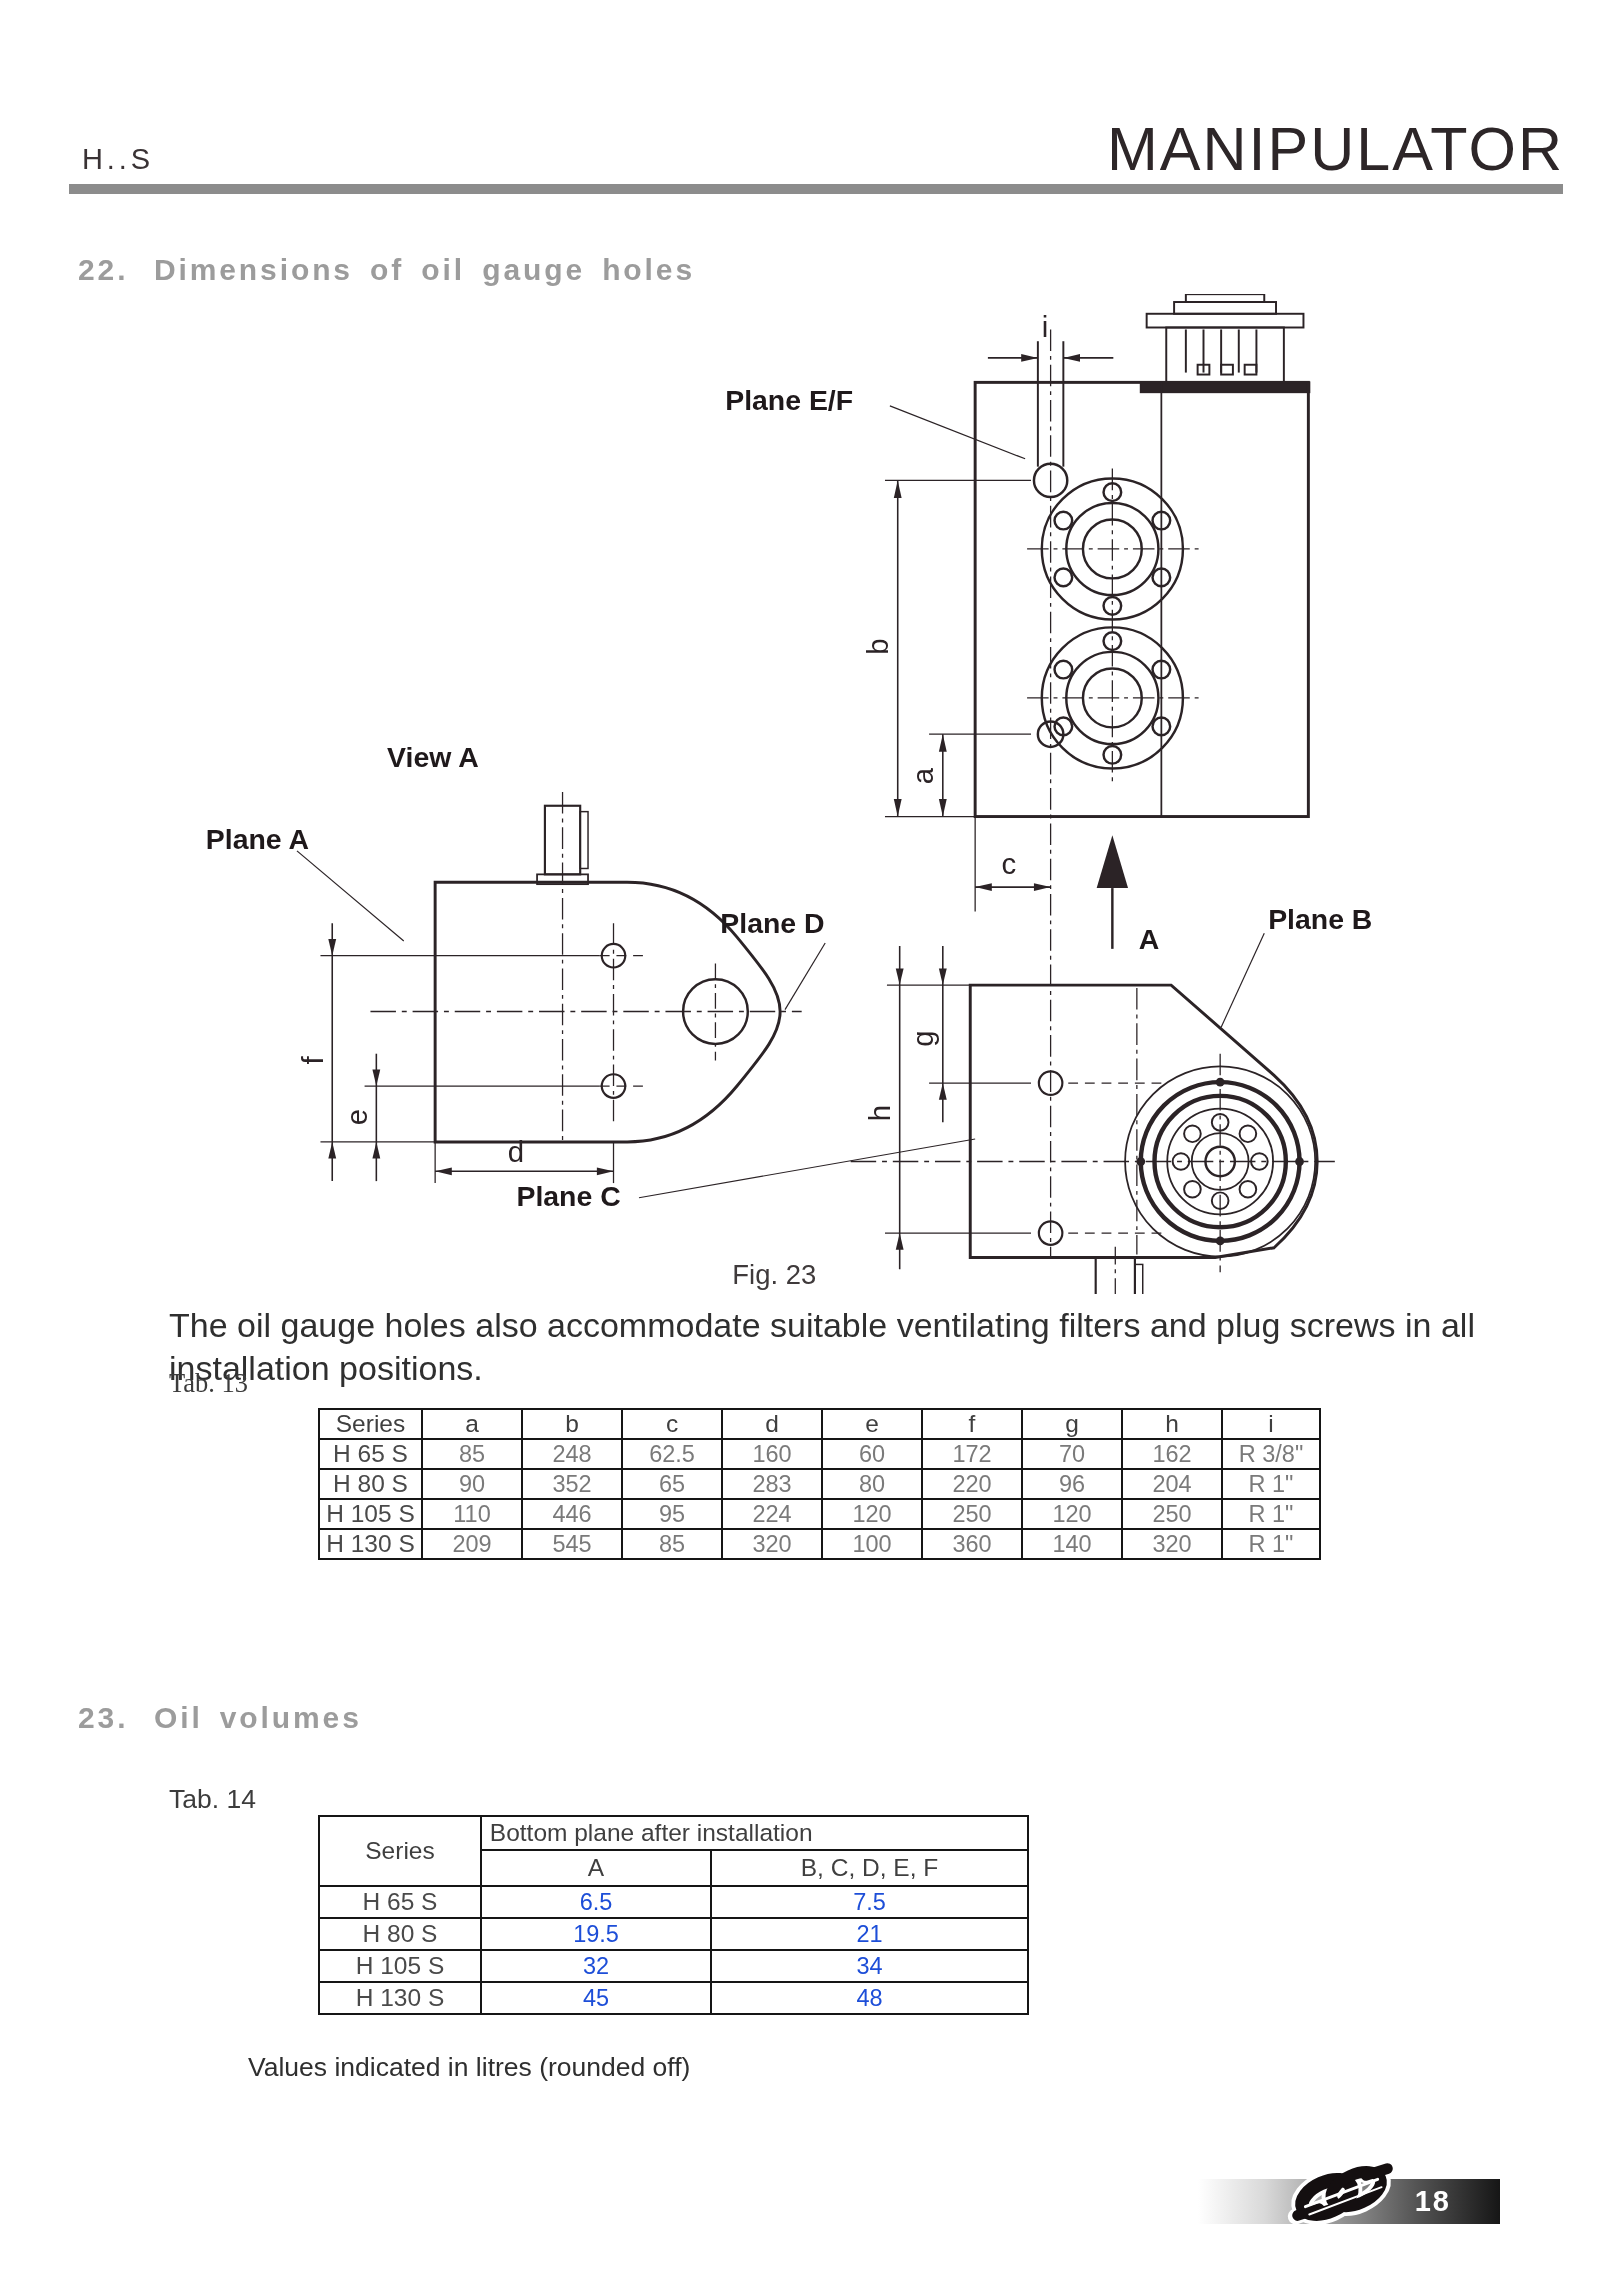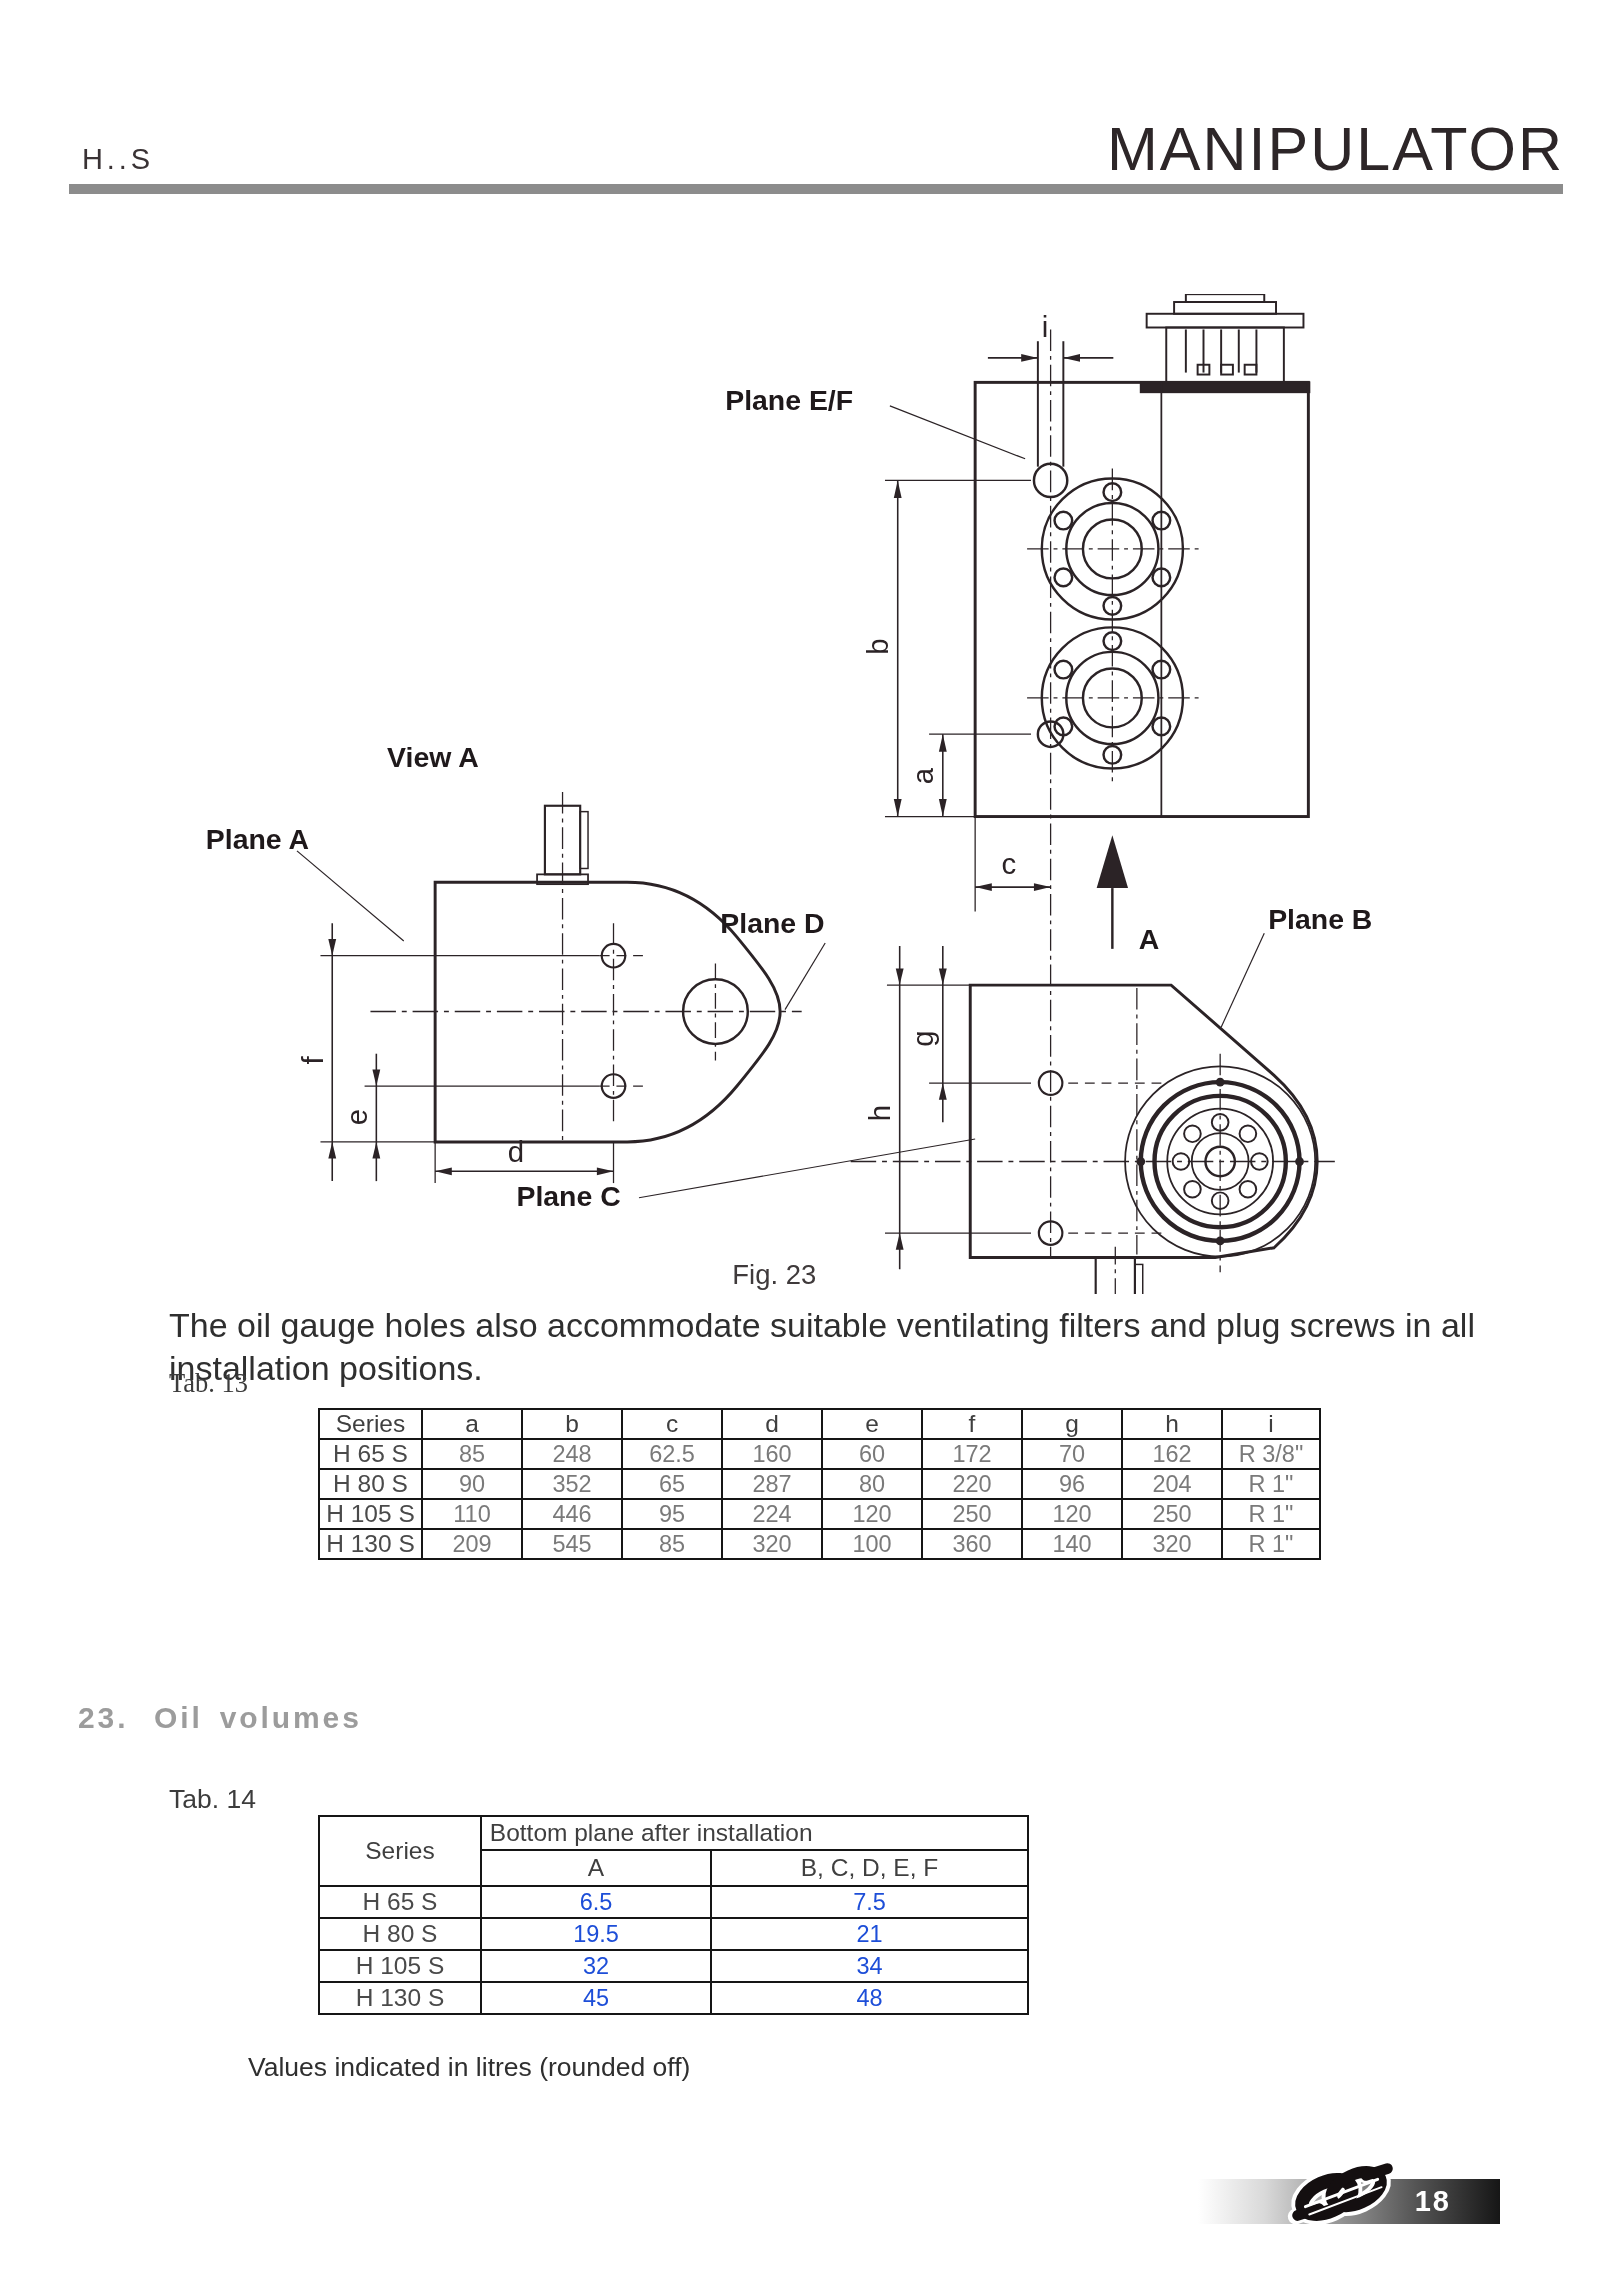--- a/index.html
+++ b/index.html
@@ -49,20 +49,23 @@
 </style>
 </head>
 <body>
 
 <div class="page">
 
   <div class="abs hdr-code">H..S</div>
   <div class="abs hdr-brand">MANIPULATOR</div>
   <div class="abs hdr-bar"></div>
 
+  <div class="abs sec-head sec22">
+    <span class="num">22.</span><span>Dimensions of oil gauge holes</span>
+  </div>
 
   <svg class="abs fig" width="1621" height="1000" viewBox="0 300 1654 1020" xmlns="http://www.w3.org/2000/svg">
     <g stroke="#2b2326" fill="none">
 
       <line x1="1072" y1="336" x2="1072" y2="1283" stroke-width="1.3" stroke-dasharray="22 5 4 5"></line>
 
       <g stroke-width="2">
         <rect x="1210" y="300" width="80" height="8"></rect>
         <rect x="1198" y="308" width="104" height="12"></rect>
         <rect x="1170" y="320" width="160" height="14"></rect>
@@ -308,21 +311,21 @@
           <td>172</td>
           <td>70</td>
           <td>162</td>
           <td>R 3/8"</td>
         </tr>
         <tr>
           <td class="c-series">H 80 S</td>
           <td>90</td>
           <td>352</td>
           <td>65</td>
-          <td>287</td>
+          <td>283</td>
           <td>80</td>
           <td>220</td>
           <td>96</td>
           <td>204</td>
           <td>R 1"</td>
         </tr>
         <tr>
           <td class="c-series">H 105 S</td>
           <td>110</td>
           <td>446</td>

